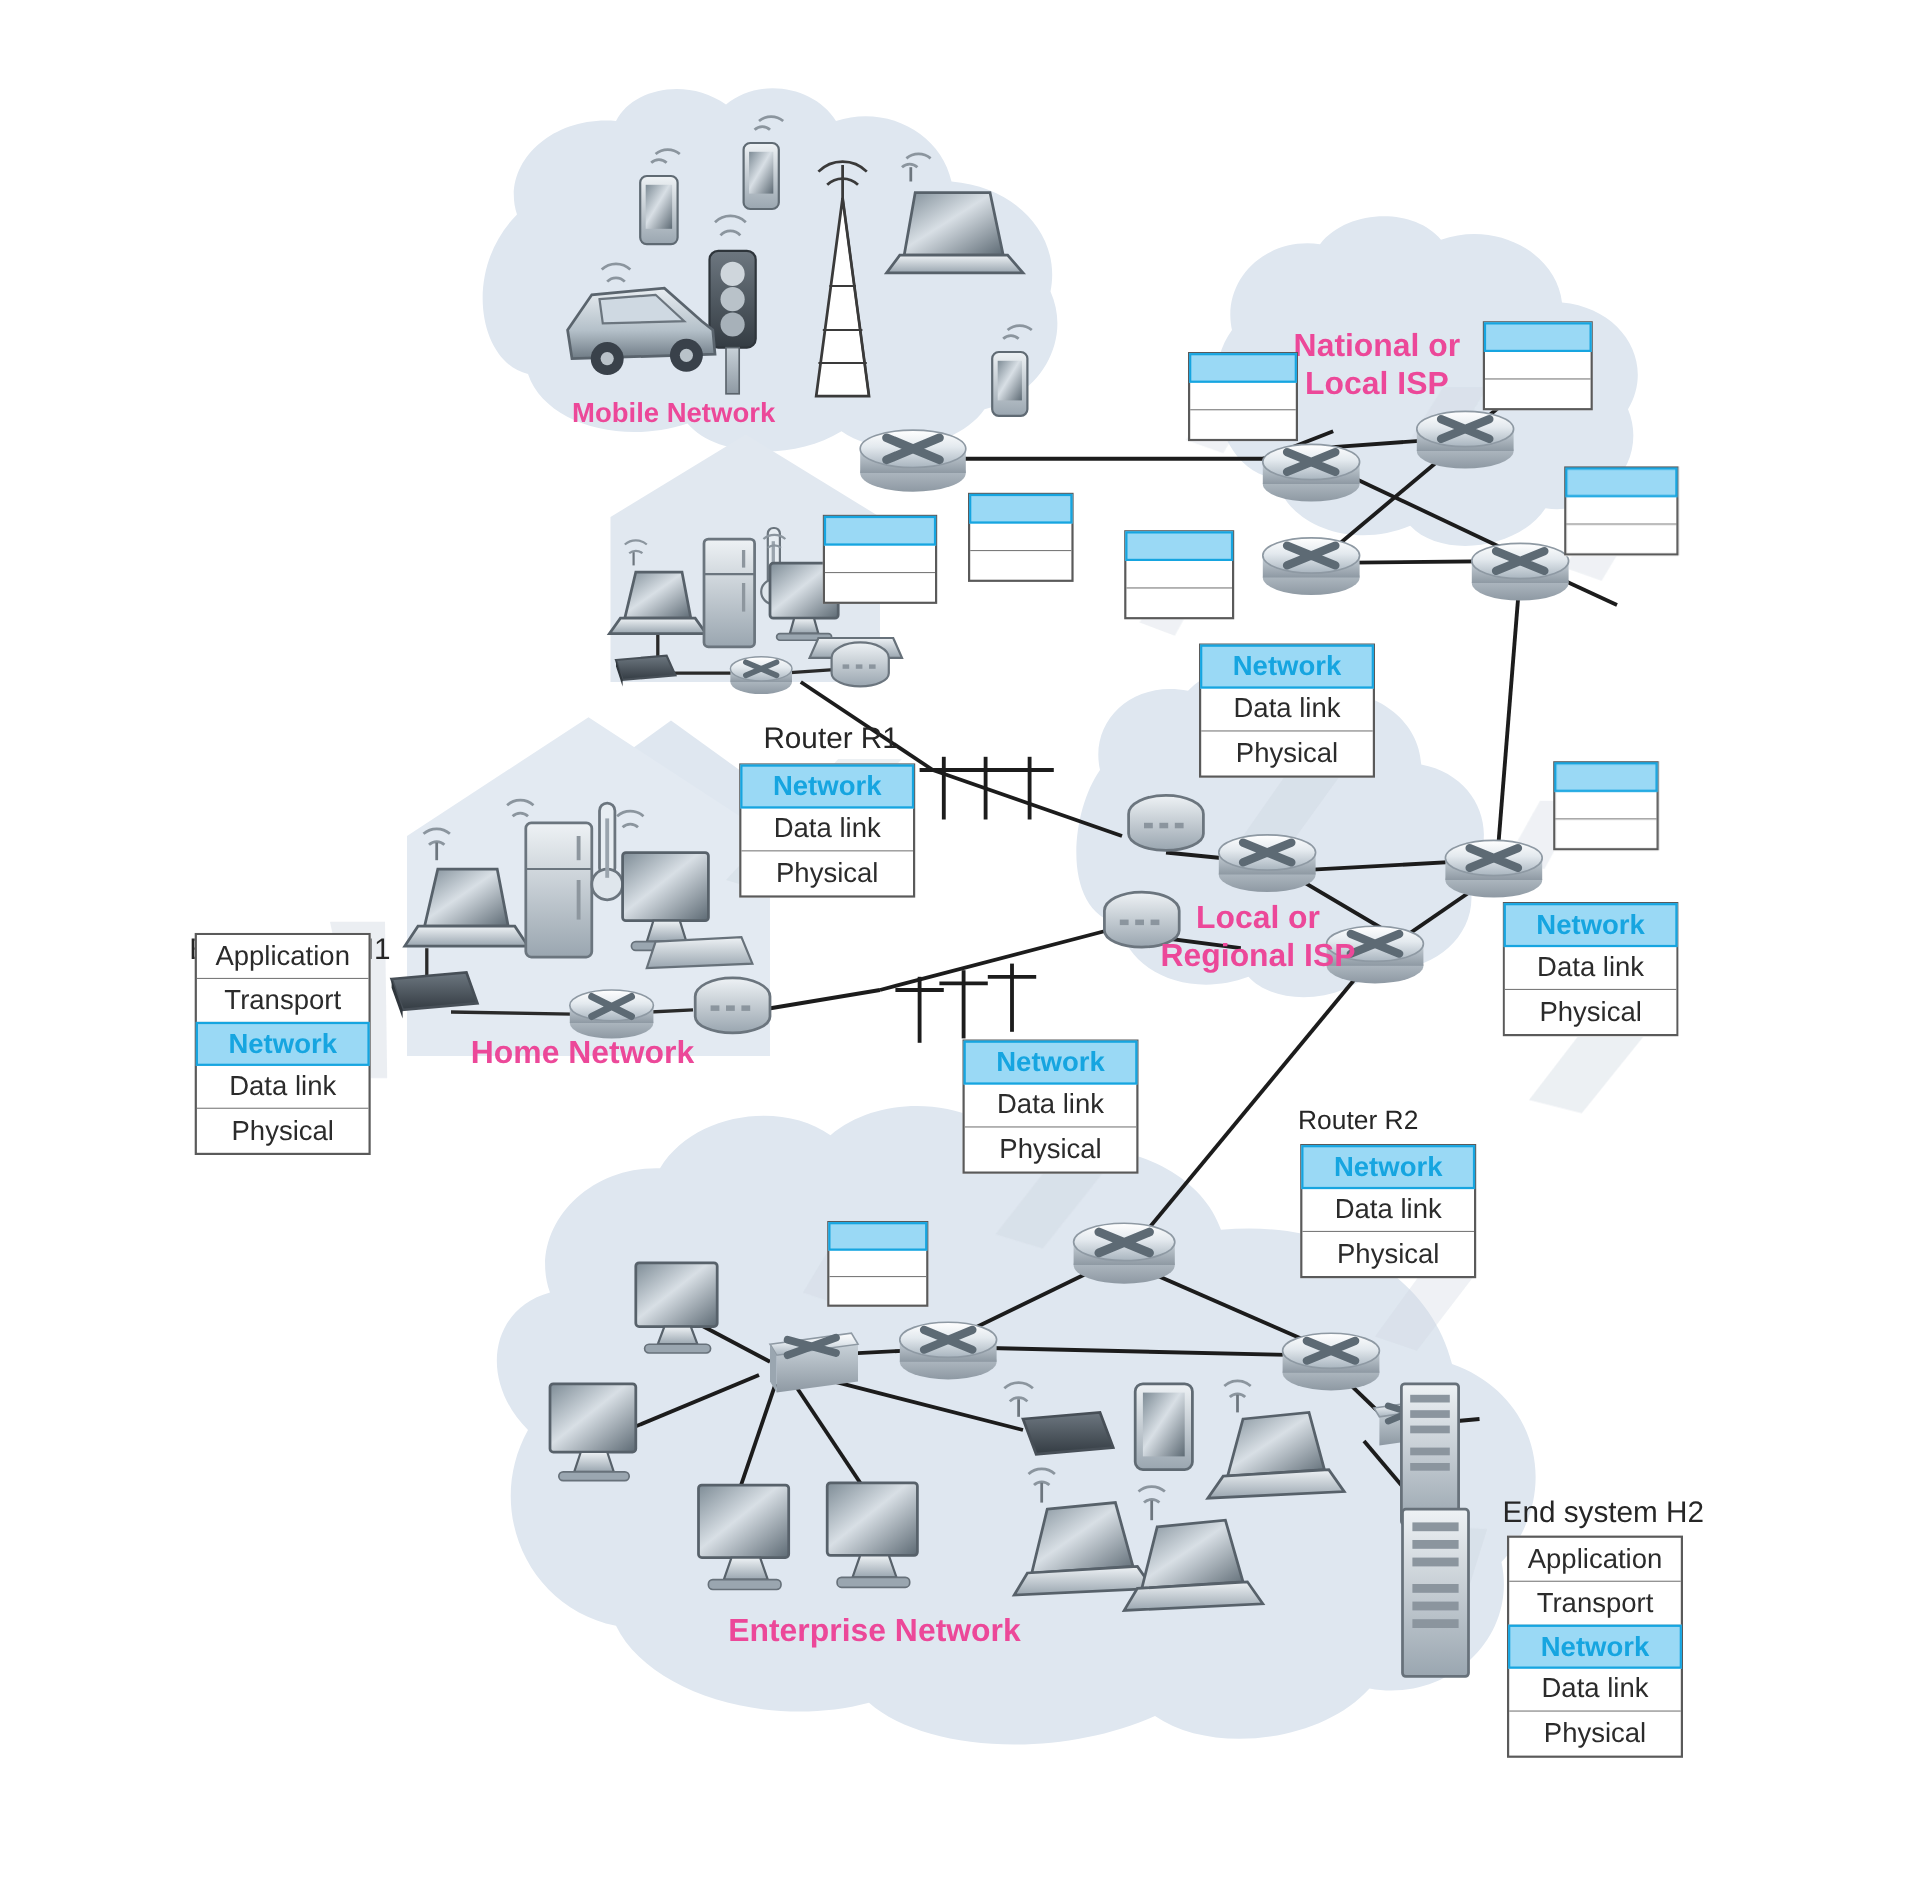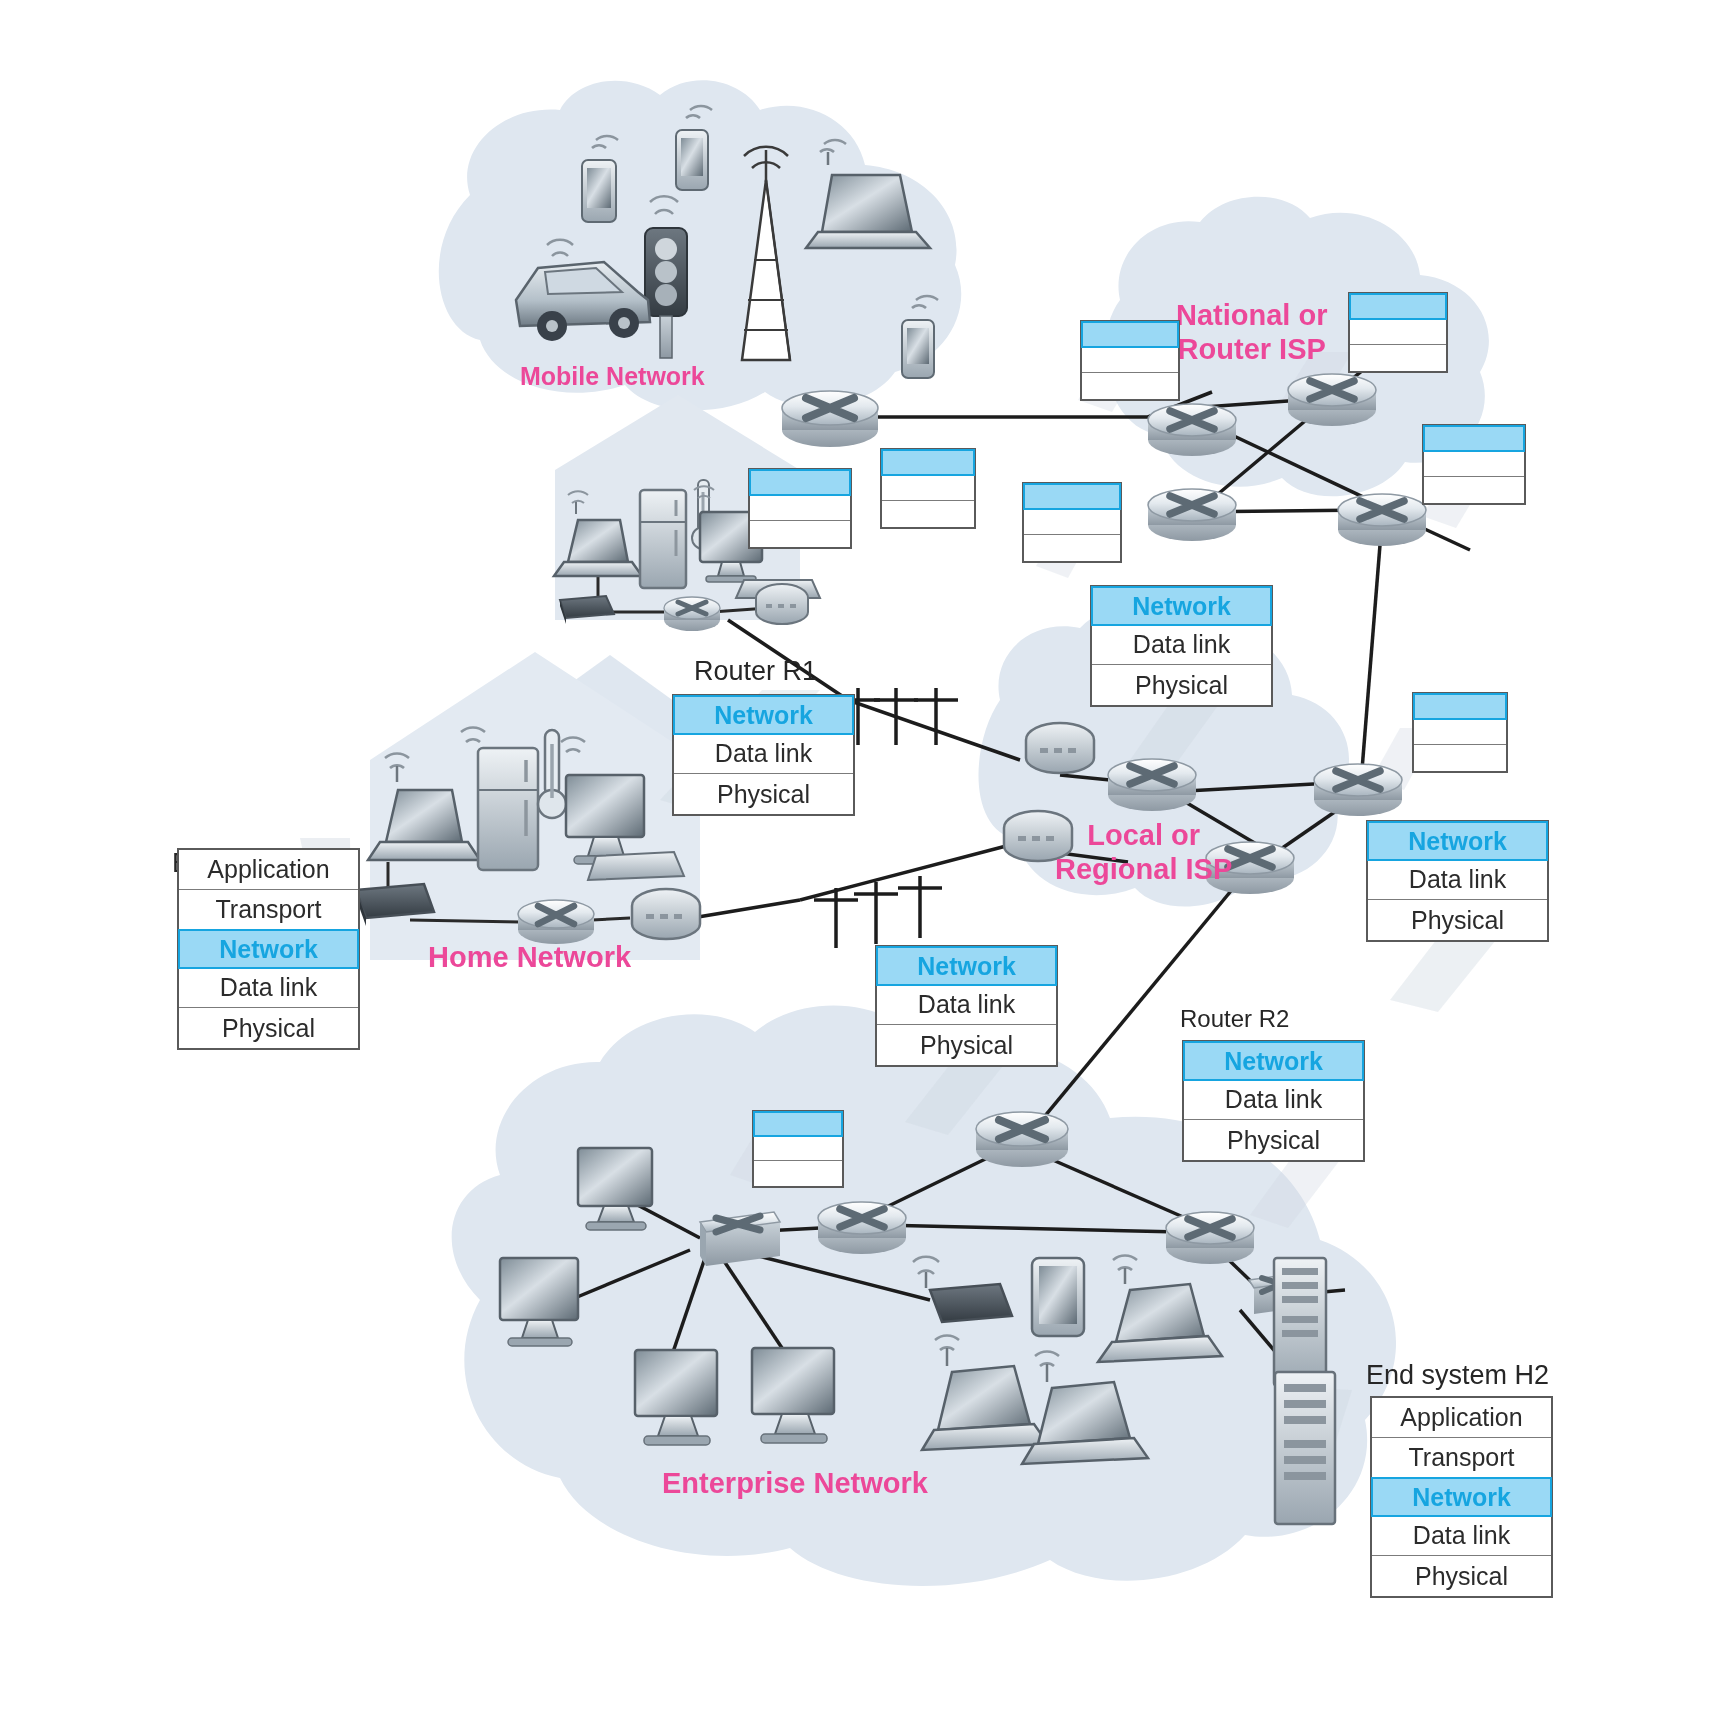--- a/index.html
+++ b/index.html
@@ -24,21 +24,21 @@
     border:2px solid #16a5e0;
     margin:-1px -1px;
   }
   .stack-label{
     position:absolute;
     color:#262626;
     white-space:nowrap;
   }
 
   .big-stack .row{height:40px;font-size:25px;}
-  .big-stack{width:183px;}
+  .big-stack{width:160px;}
   .mini-stack{border:2px solid #5a5a5a;}
   .mini-stack .row{height:0;}
 
   
   .region-label{
     position:absolute;
     font-weight:bold;
     color:#ec4899;
     white-space:nowrap;
     line-height:1.18;
@@ -577,21 +577,21 @@
   </svg>
 
   <div class="region-label" style="left:520px;top:362px;font-size:25px;">Mobile Network</div>
 
   <div class="region-label" style="left:428px;top:940px;font-size:29px;">Home Network</div>
 
   <div class="region-label" style="left:662px;top:1466px;font-size:29px;">Enterprise Network</div>
 
   <div class="region-label" style="left:1176px;top:298px;font-size:29px;">
     <div>National or</div>
-    <div>Router ISP</div>
+    <div>Local ISP</div>
   </div>
 
   <div class="region-label" style="left:1055px;top:818px;font-size:29px;">
     <div>Local or</div>
     <div>Regional ISP</div>
   </div>
 
   <div class="stack-label" style="left:172px;top:848px;font-size:27px;">End system H1</div>
   <div class="stack big-stack" style="left:177px;top:848px;">
     <div class="row">Application</div>

